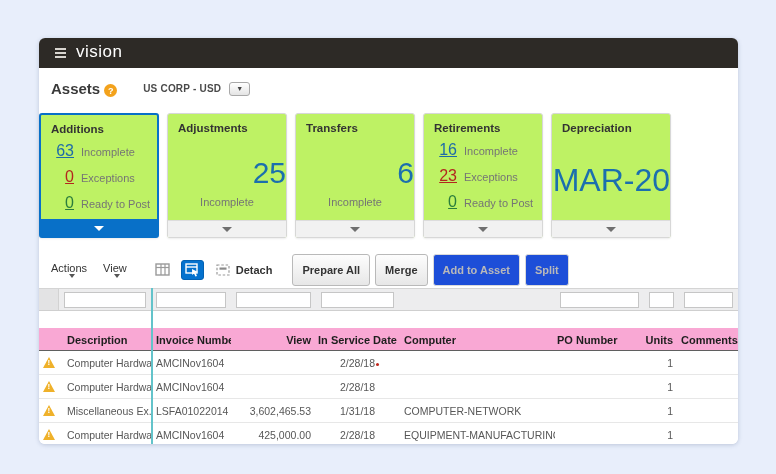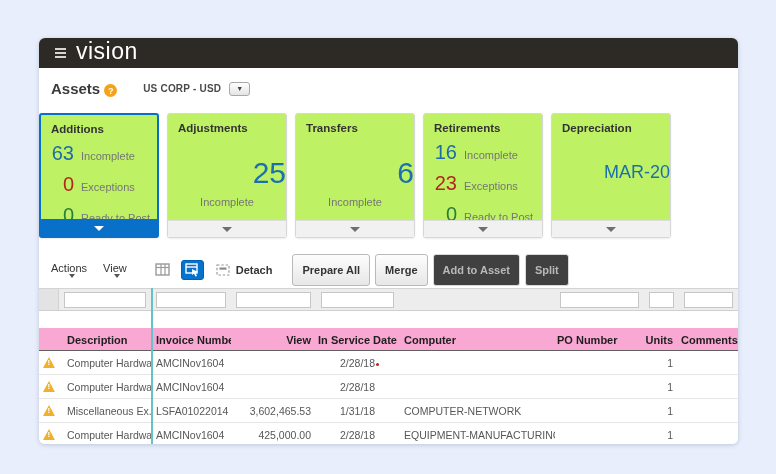--- a/index.html
+++ b/index.html
@@ -7,21 +7,21 @@
   body { background:#e8eefb; font-family:"Liberation Sans","DejaVu Sans",sans-serif; position:relative; overflow:hidden; }
 
   .panel { position:absolute; left:39px; top:38px; width:699px; height:406px;
            background:#fff; border-radius:6px; box-shadow:0 1px 4px rgba(60,80,120,.25); }
 
   
   .topbar { position:absolute; left:0; top:0; width:100%; height:30px; background:#2d2a26;
             border-radius:6px 6px 0 0; display:flex; align-items:center; padding-left:16px; }
   .burger { display:inline-flex; flex-direction:column; gap:2px; margin-right:10px; cursor:pointer; }
   .burger i { display:block; width:11px; height:2px; background:#d8d5d0; }
-  .brand { color:#fff; font-size:23px; font-weight:400; letter-spacing:.5px; line-height:1; padding-bottom:3px; }
+  .brand { color:#fff; font-size:17px; font-weight:400; letter-spacing:.5px; line-height:1; padding-bottom:3px; }
 
   
   .assets-row { position:absolute; left:12px; top:42px; display:flex; align-items:center; }
   .page-title { font-size:15px; font-weight:bold; color:#3a3a3a; }
   .help-icon { width:13px; height:13px; border-radius:50%; background:#f3a21c; color:#fff;
                font-size:9px; font-weight:bold; display:inline-flex; align-items:center; justify-content:center;
                margin-left:4px; margin-top:4px; }
   .ledger { font-size:10px; font-weight:bold; color:#4a4a4a; letter-spacing:.2px; margin-left:26px; }
   .ledger-dd { width:21px; height:14px; margin-left:8px; border:1px solid #a8a8a8; border-radius:3px;
                background:linear-gradient(#ffffff,#e4e4e4); display:inline-flex; align-items:center; justify-content:center;
@@ -33,39 +33,39 @@
           position:relative; box-shadow:0 1px 2px rgba(0,0,0,.08); }
   .card.selected { border:2px solid #0870c8; }
   .card-title { font-size:11.5px; font-weight:bold; color:#333; padding:8px 0 0 10px; }
   .card-foot { position:absolute; left:0; right:0; bottom:0; height:17px; background:#f1f1f1;
                border-top:1px solid #dcdcdc; display:flex; align-items:center; justify-content:center; cursor:pointer; }
   .card.selected .card-foot { background:#0870c8; border-top:1px solid #0870c8; }
   .chev { width:0; height:0; border-left:5px solid transparent; border-right:5px solid transparent; border-top:5px solid #6f6f6f; }
   .card.selected .chev { border-top-color:#fff; }
   .stat-list { margin-top:7px; }
   .stat-row { display:flex; align-items:baseline; margin-bottom:8px; }
-  .stat-val { width:33px; text-align:right; font-size:20px; }
+  .stat-val { width:33px; text-align:right; font-size:16px;text-decoration:underline; }
   .stat-lbl { font-size:11px; color:#757575; margin-left:7px; }
   .val-blue { color:#1e6ba8; } .val-red { color:#b3271e; } .val-green { color:#2b7d3c; }
   .big-num { text-align:right; font-size:30px; color:#1b6fae; margin-top:22px; }
-  .big-num.period { font-size:18px; margin-top:28px; }
+  .big-num.period { font-size:32px; margin-top:28px; }
   .big-cap { text-align:center; font-size:11px; color:#757575; margin-top:6px; }
 
   
   .toolbar { position:absolute; left:12px; top:220px; display:flex; align-items:center; height:24px; }
   .menu-btn { font-size:11px; color:#333; display:flex; align-items:center; cursor:pointer;flex-direction:column; }
   .dd-arrow { width:0; height:0; border-left:3.5px solid transparent; border-right:3.5px solid transparent;
               border-top:4px solid #555; margin-left:5px; }
   .tb-icon { display:inline-flex; align-items:center; justify-content:center; cursor:pointer; }
   .qbe-btn { width:23px; height:20px; background:#0572ce; border-radius:3px; border:1px solid #0461b2; }
   .detach-lbl { font-size:11px; font-weight:bold; color:#333; margin-left:5px; cursor:pointer; }
   .btn { height:22px; font-size:11px; font-weight:bold; color:#333; padding:15px 9px;
          background:linear-gradient(#fdfdfd,#e7e7e7); border:1px solid #b9b9b9; border-radius:3px;
          display:inline-flex; align-items:center; cursor:pointer; }
-  .btn.disabled { color:#b9b9b9; background:#404040; border-color:#dadada; cursor:default; }
+  .btn.disabled { color:#b9b9b9; background:#1d4ed8; border-color:#dadada; cursor:default; }
 
   
   .tbl { position:absolute; left:0; top:250px; width:699px; bottom:0; border-top:1px solid #d4d4d4;
          border-radius:0 0 6px 6px; overflow:hidden; font-size:10.5px; }
   .trow { display:flex; width:699px; }
   .c0{width:20px;} .c1{width:92px;} .c2{width:80px;} .c3{width:85px;} .c4{width:83px;}
   .c5{width:156px;} .c6{width:89px;} .c7{width:35px;} .c8{width:59px;}
   .cell { overflow:hidden; white-space:nowrap; }
 
   .filter-row { height:22px; background:#ededee; align-items:center; border-bottom:1px solid #cfcfcf; }

